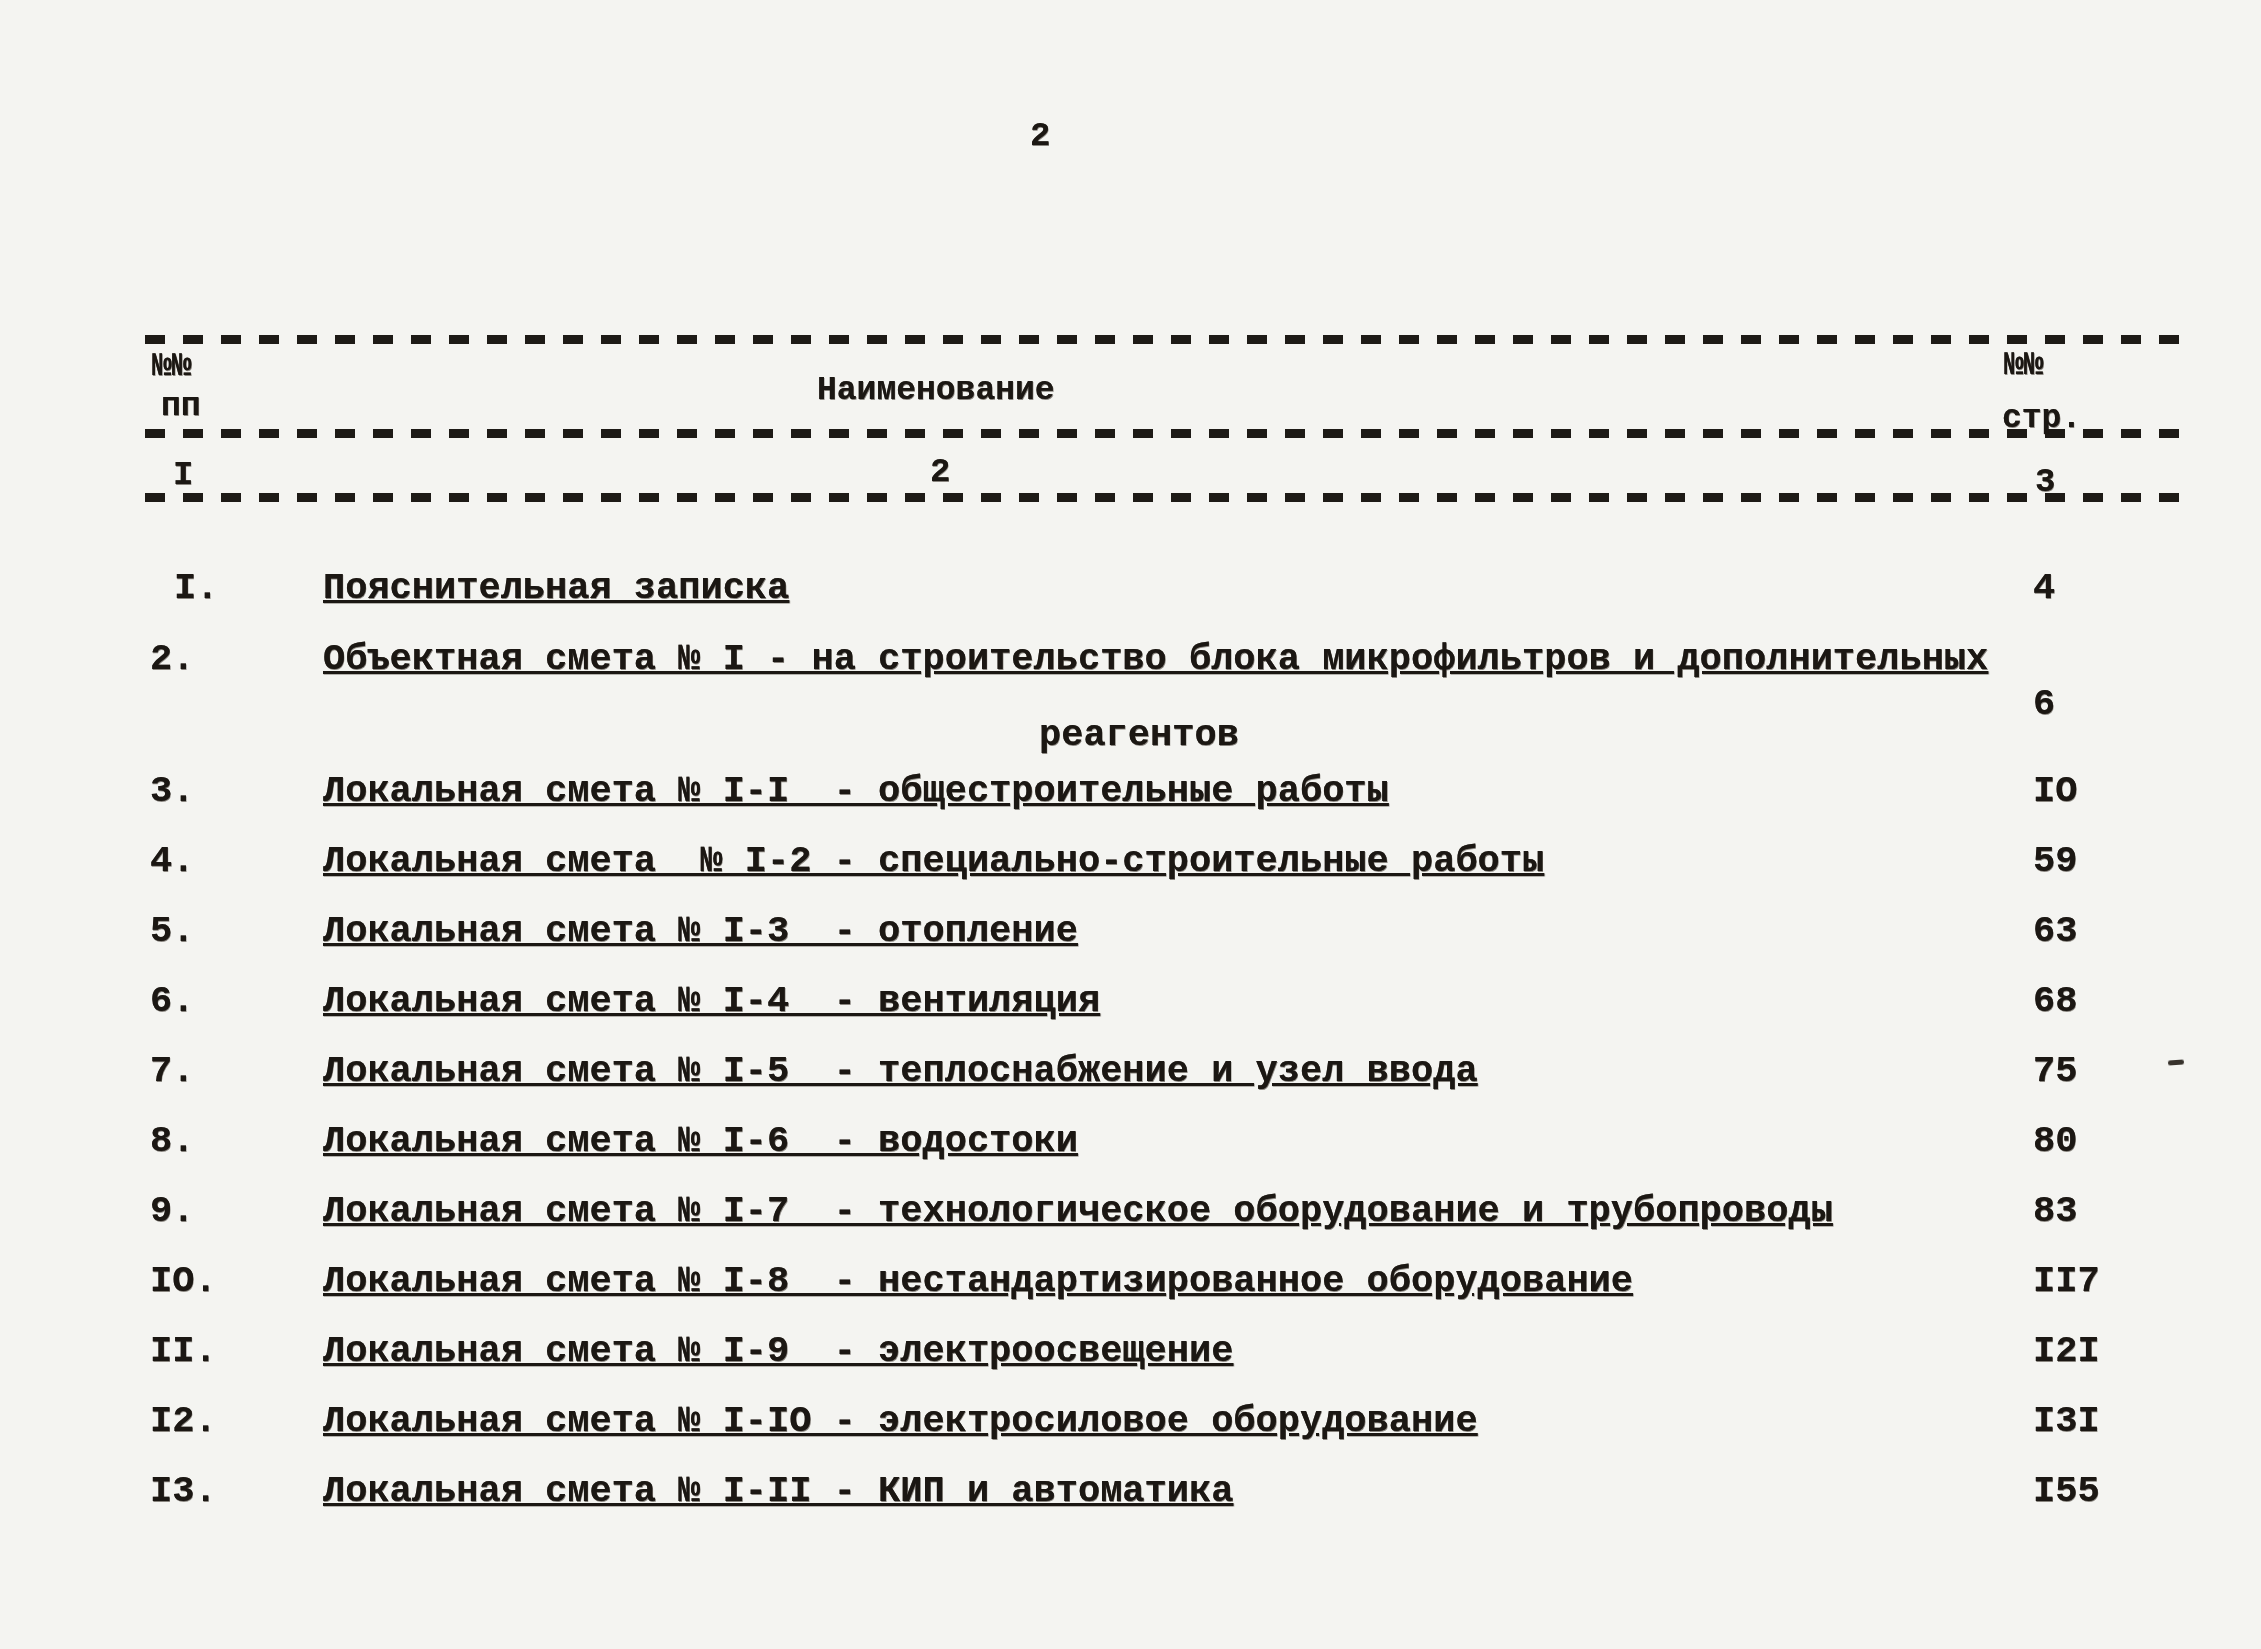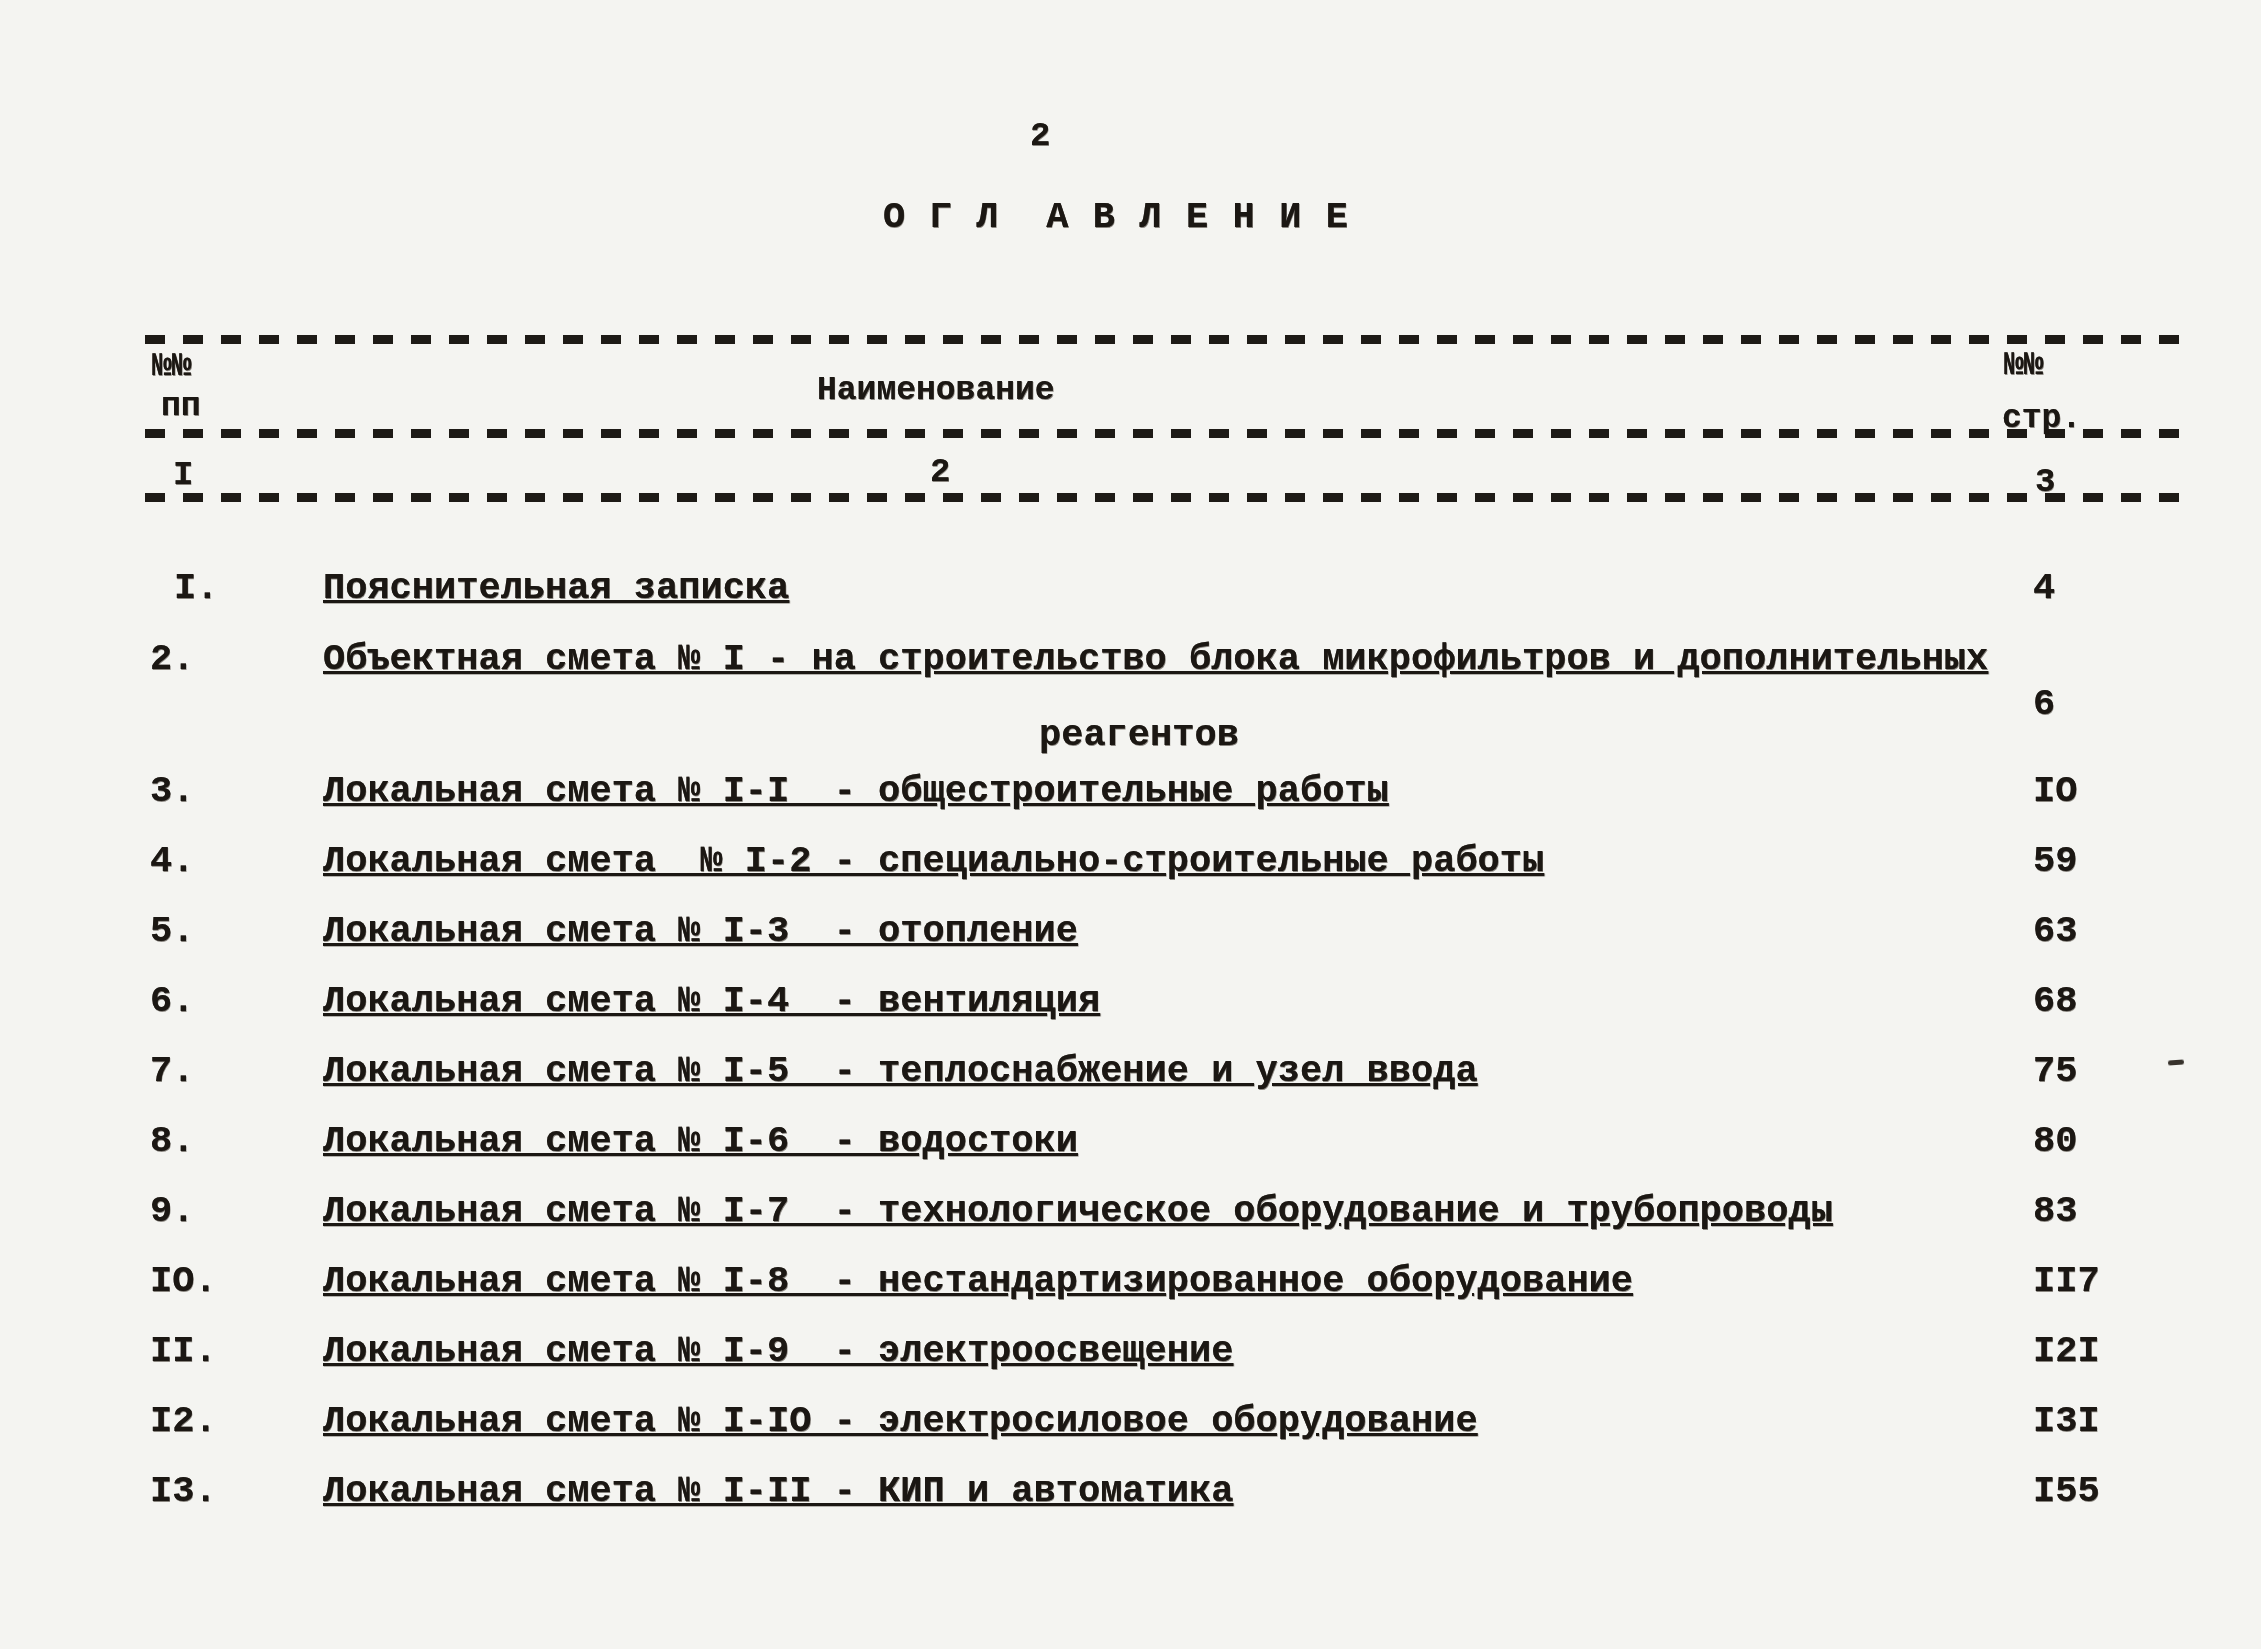--- a/index.html
+++ b/index.html
@@ -42,21 +42,20 @@
   }
 </style>
 </head>
 <body>
 
 <div class="page">
 
 
   <div class="page-num ink">2</div>
 
-  <div class="title ink">О Г Л  А В Л Е Н И Е</div>
 
   <div>
     <div class="dash dash1"></div>
     <div class="dash dash2"></div>
     <div class="dash dash3"></div>
 
     <div class="th ink th-num-1">№№</div>
     <div class="th ink th-num-2">пп</div>
     <div class="th ink th-name">Наименование</div>
     <div class="th ink th-page-1">№№</div>

